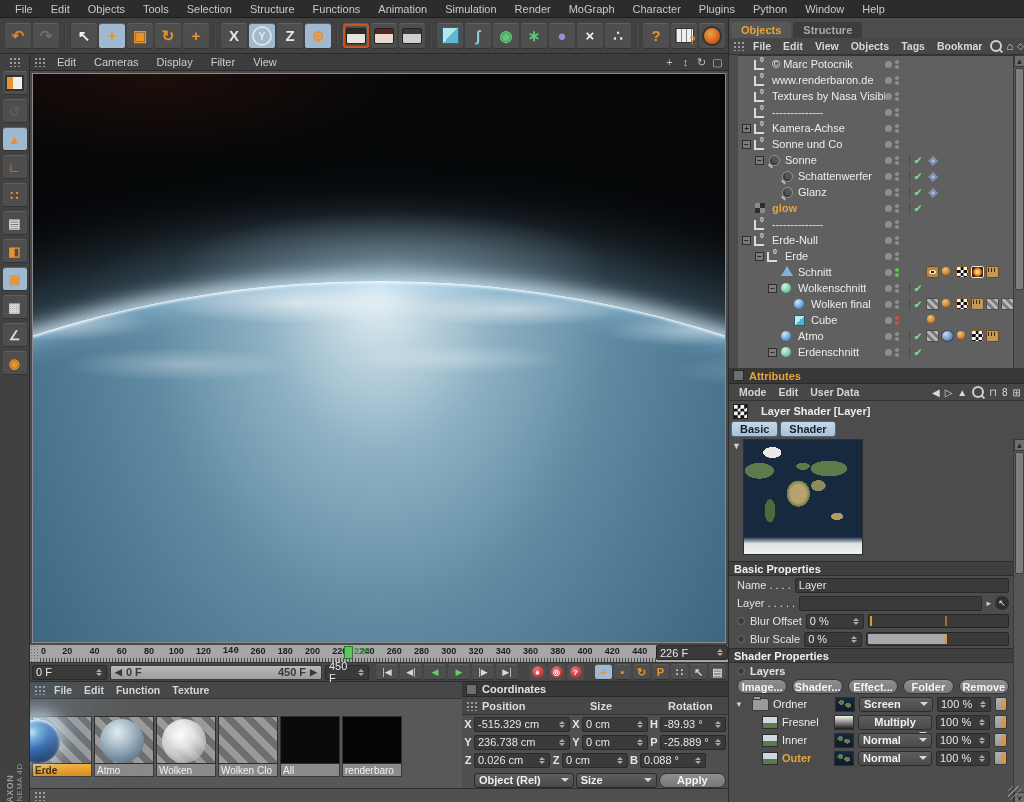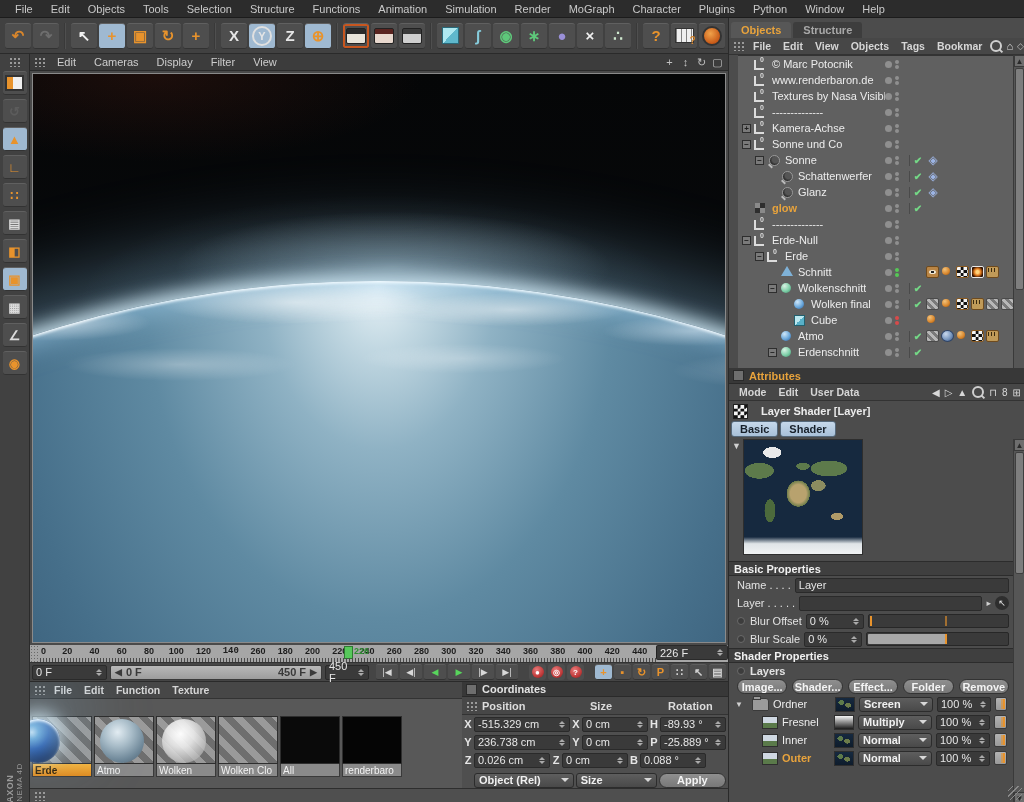--- a/index.html
+++ b/index.html
@@ -1159,21 +1159,21 @@
             <span class="mark" style="left: 50%; opacity: 0.55;"></span>
             <span class="mark" style="right: 1px;"></span>
           </span>
         </div>
         <div class="lrow">
           <span style="width: 9px; font-size: 8px; color: rgb(208, 208, 208);"></span>
           <span style="width: 10px;"></span>
           <span class="imgico"></span>
           <span class="lname" style="width: 48px;">Fresnel</span>
           <span class="lthumb grad"></span>
-          <span class="dd" style="width: 74px;">
+          <span class="dd" style="width: 74px; flex-direction: column;">
             <span>Multiply</span>
             <span class="car"></span>
           </span>
           <span class="field" style="width: 54px;">
             <span>100 %</span>
             <span class="st">
               <i class="up"></i>
               <i class="dn"></i>
             </span>
           </span>

